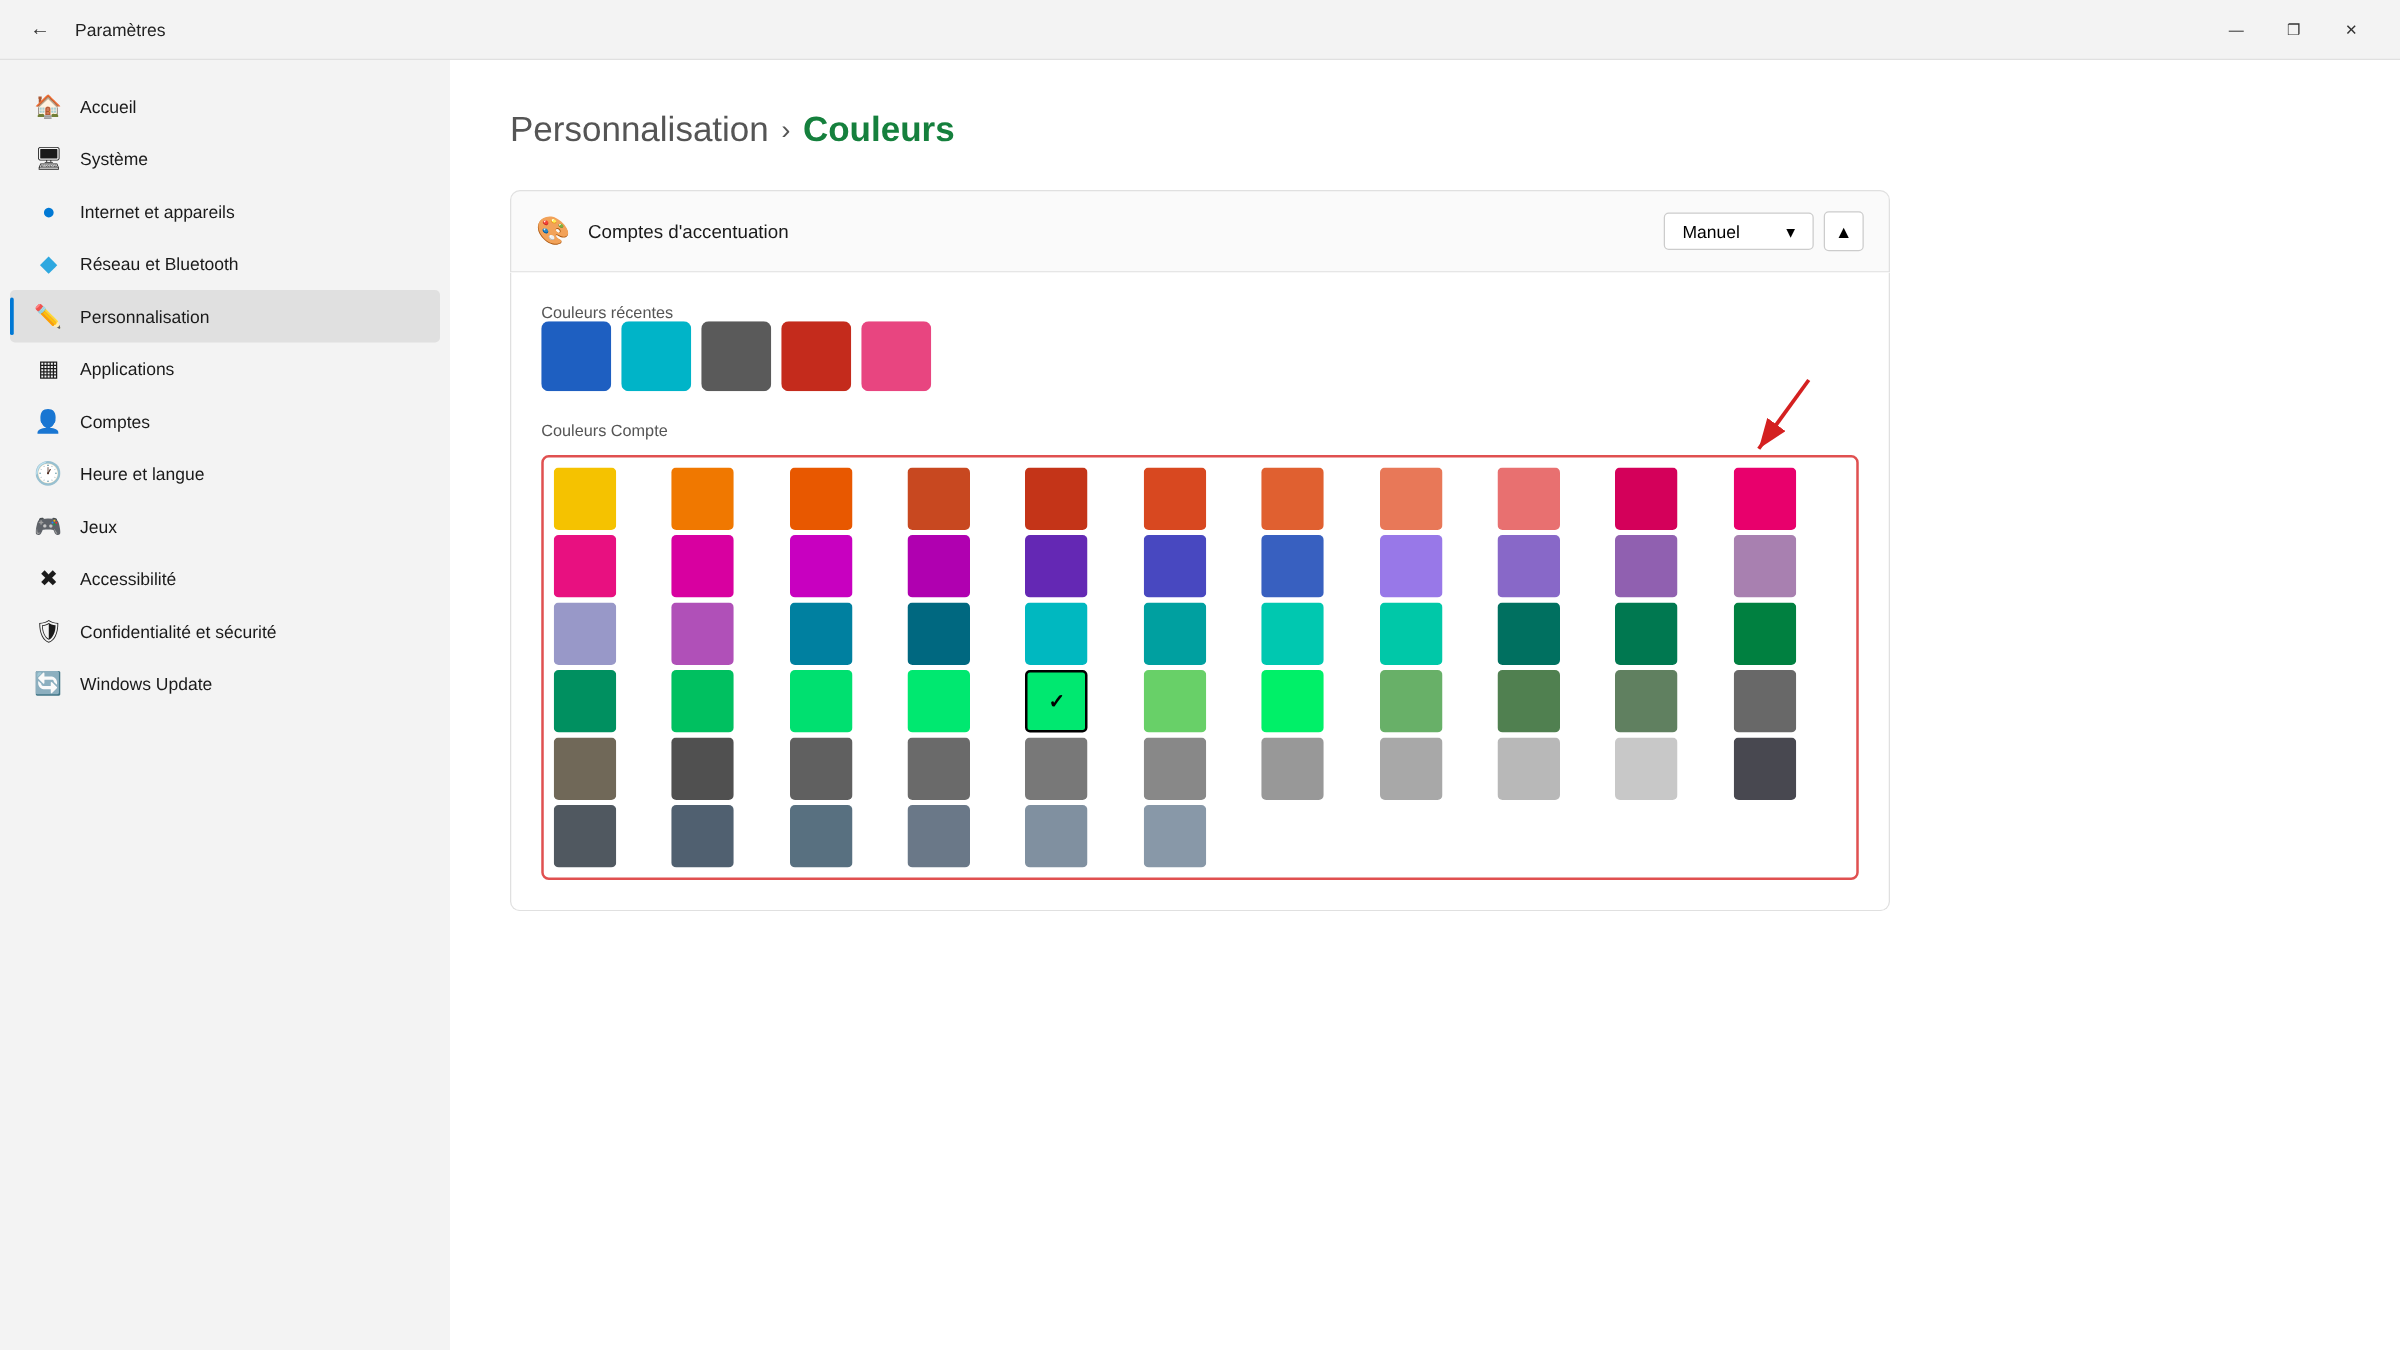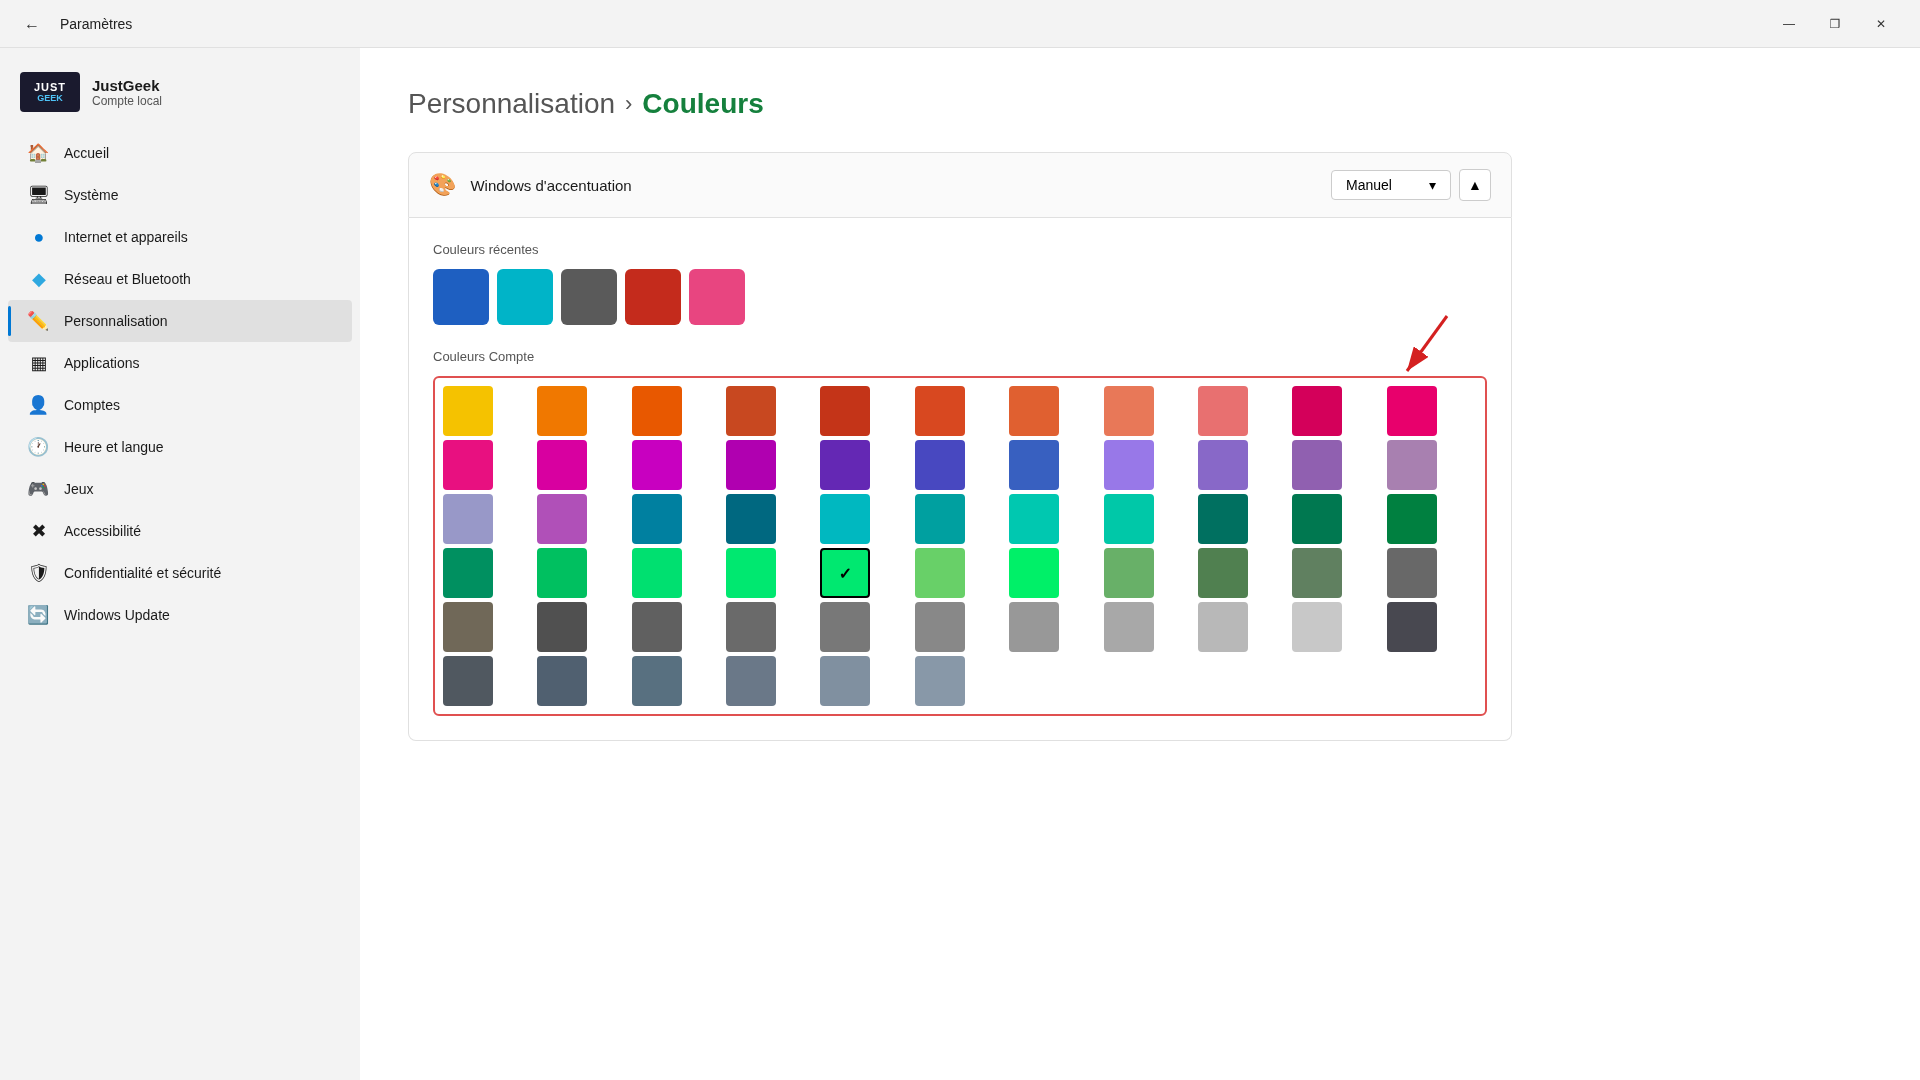--- a/index.html
+++ b/index.html
@@ -228,21 +228,21 @@
       border-top: none;
       border-radius: 0 0 8px 8px;
       padding: 24px;
       background: white;
     }
 
     
     .subsection-title {
       font-size: 13px;
       color: #555;
-      margin-bottom: 12px;
+      margin-bottom: 0;
       font-weight: 400;
     }
     .recent-colors {
       display: flex;
       gap: 8px;
       margin-bottom: 24px;
     }
     .color-swatch {
       width: 56px; height: 56px;
       border-radius: 6px;
@@ -317,30 +317,20 @@
   <div class="titlebar-controls">
     <button class="titlebar-btn">—</button>
     <button class="titlebar-btn">❐</button>
     <button class="titlebar-btn close">✕</button>
   </div>
 </div>
 
 <div class="app-body">
 
   <div class="sidebar">
-    <div class="sidebar-profile">
-      <div class="sidebar-logo">
-        <span class="logo-just">JUST</span>
-        <span class="logo-geek">GEEK</span>
-      </div>
-      <div class="sidebar-user-info">
-        <span class="sidebar-username">JustGeek</span>
-        <span class="sidebar-account">Compte local</span>
-      </div>
-    </div>
 
 
     <nav class="sidebar-nav">
 
       <div class="sidebar-item">
         <span class="sidebar-icon">🏠</span>
         <span>Accueil</span>
       </div>
       <div class="sidebar-item">
         <span class="sidebar-icon">🖥</span>
@@ -394,21 +384,21 @@
 
       <div class="breadcrumb">
         <span class="breadcrumb-parent">Personnalisation</span>
         <span class="breadcrumb-sep">›</span>
         <span class="breadcrumb-current">Couleurs</span>
       </div>
 
       <div class="section-header">
         <div class="section-header-left">
           <span class="section-icon">🎨</span>
-          <span class="section-title">Windows d'accentuation</span>
+          <span class="section-title">Comptes d'accentuation</span>
         </div>
         <div class="section-control">
           <button class="dropdown-btn">
             <span>Manuel</span>
             <span>▾</span>
           </button>
           <button class="collapse-btn">
             <span>▲</span>
           </button>
         </div>

